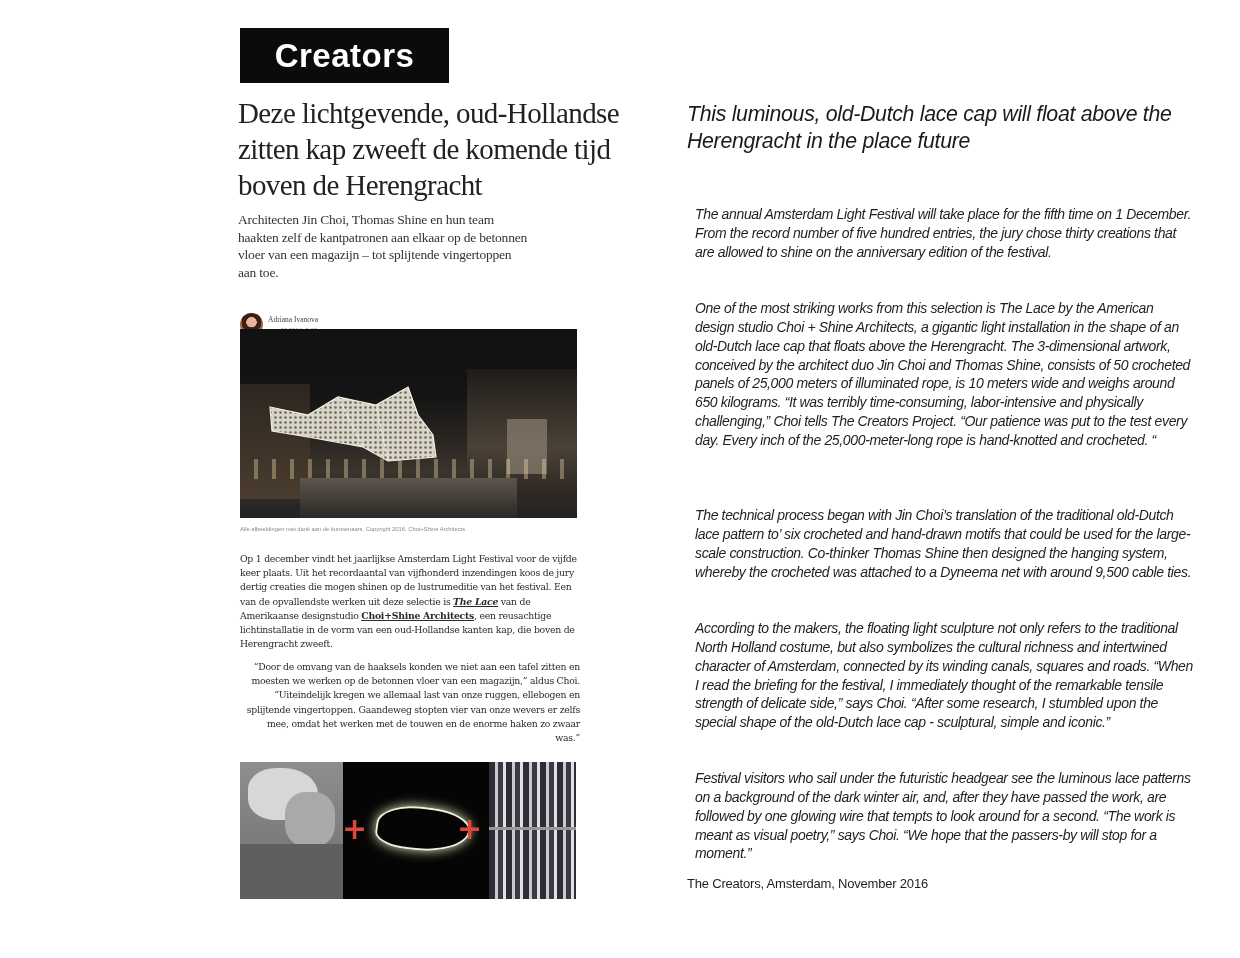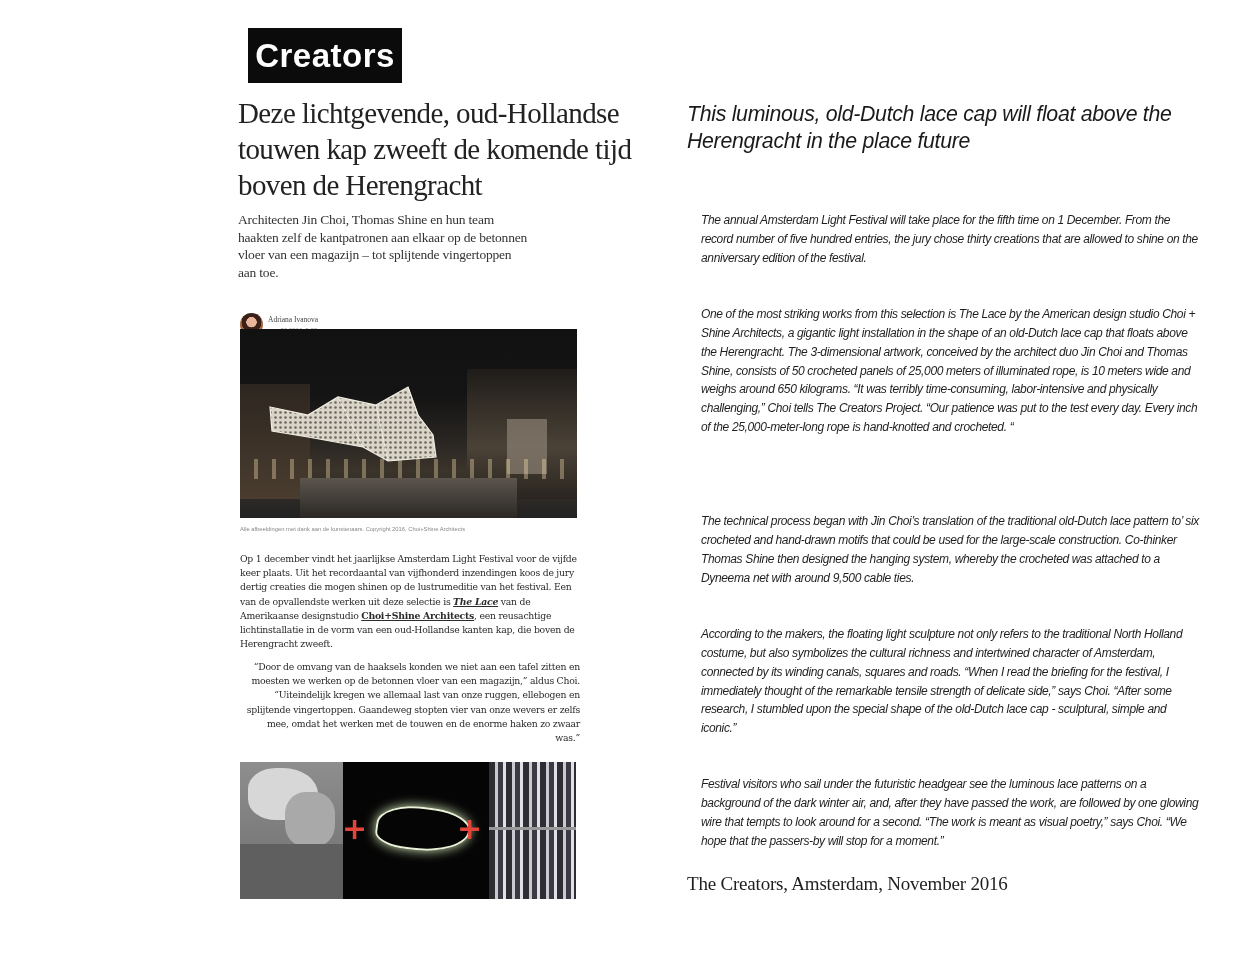--- a/index.html
+++ b/index.html
@@ -1,19 +1,19 @@
 <!DOCTYPE html>
 <html><head>
 <meta charset="utf-8">
 <style>
   html, body { margin: 0; padding: 0; background: #ffffff; }
   body { width: 1240px; height: 958px; position: relative; overflow: hidden; font-family: "Liberation Sans", sans-serif; color: #1a1a1a; }
 
   
-  .logo { position: absolute; left: 248px; top: 28px; width: 154px; height: 55px; background: #0b0b0b; display: flex; align-items: center; justify-content: center; }
+  .logo { position: absolute; left: 240px; top: 28px; width: 209px; height: 55px; background: #0b0b0b; display: flex; align-items: center; justify-content: center; }
   .logo span { color: #fff; font-family: "Liberation Sans", sans-serif; font-weight: bold; font-size: 33px; letter-spacing: 0.5px; }
 
   .nl-title { position: absolute; left: 238px; top: 95px; width: 440px; font-family: "Liberation Serif", serif; font-size: 29px; line-height: 36px; color: #222; letter-spacing: -0.6px; margin: 0; font-weight: normal; }
   .nl-lede { position: absolute; left: 238px; top: 211px; width: 290px; font-family: "Liberation Serif", serif; font-size: 13.5px; line-height: 17.5px; color: #333; margin: 0; letter-spacing: -0.2px; }
 
   .byline { position: absolute; left: 240px; top: 299px; display: flex; align-items: center; margin-top: 14px; }
   .avatar { width: 23px; height: 23px; border-radius: 50%; background: radial-gradient(circle at 50% 40%, #e9b49a 0 28%, #3a2018 30% 55%, #a8633a 56% 75%, #5d8b5b 76%); }
   .byline-text { margin-left: 5px; display: flex; flex-direction: column; }
   .byline-name { font-family: "Liberation Serif", serif; font-size: 7.5px; color: #444; line-height: 11px; }
   .byline-date { font-family: "Liberation Sans", sans-serif; font-size: 6px; color: #999; line-height: 11px; }
@@ -42,36 +42,36 @@
   .col-b { width: 146px; height: 100%; background: #050505; position: relative; }
   .col-b .glow { position: absolute; left: 33px; top: 45px; width: 90px; height: 40px; border: 2px solid #e9f2d9; border-radius: 50% 40% 60% 30%; box-shadow: 0 0 12px #d5e8b8; transform: rotate(8deg); }
   .col-c { flex: 1; height: 100%; background: repeating-linear-gradient(90deg, #2d2d33 0 6px, #c9c9cf 6px 9px, #3a3a44 9px 14px, #e1e1e5 14px 17px); position: relative; }
   .col-c .reflect { position: absolute; left: 0; right: 0; top: 65px; height: 3px; background: #999; }
   .plus { position: absolute; top: 52px; color: #e2463a; font-family: "DejaVu Sans", sans-serif; font-weight: bold; font-size: 30px; line-height: 30px; }
   .plus1 { left: 102px; }
   .plus2 { left: 217px; }
 
   
   .en-title { position: absolute; left: 687px; top: 101px; width: 500px; font-family: "Liberation Sans", sans-serif; font-style: italic; font-size: 21.3px; line-height: 26.5px; color: #1a1a1a; margin: 0; font-weight: normal; letter-spacing: -0.3px; }
-  .en-body { position: absolute; left: 687px; width: 500px; font-family: "Liberation Sans", sans-serif; font-style: italic; font-size: 12px; line-height: 18.85px; color: #1f1f1f; margin: 14px; letter-spacing: -0.35px; }
+  .en-body { position: absolute; left: 687px; width: 500px; font-family: "Liberation Sans", sans-serif; font-style: italic; font-size: 14px; line-height: 18.85px; color: #1f1f1f; margin: 8px; letter-spacing: -0.35px; }
   .en-p1 { top: 197px; }
   .en-p2 { top: 291px; }
   .en-p3 { top: 498px; }
   .en-p4 { top: 611px; }
   .en-p5 { top: 761px; }
-  .en-sign { position: absolute; left: 687px; top: 874px; font-family: Liberation Serif, serif; font-size: 19px; line-height: 19px; color: #1f1f1f; margin: 0; letter-spacing: -0.2px; }
+  .en-sign { position: absolute; left: 687px; top: 874px; font-family: Liberation Sans, sans-serif; font-size: 13px; line-height: 19px; color: #1f1f1f; margin: 0; letter-spacing: -0.2px; }
 </style>
 </head>
 <body>
 
 <div class="logo">
   <span>Creators</span>
 </div>
 
-<h1 class="nl-title">Deze lichtgevende, oud-Hollandse touwen kap zweeft de komende tijd boven de Herengracht</h1>
+<h1 class="nl-title">Deze lichtgevende, oud-Hollandse zitten kap zweeft de komende tijd boven de Herengracht</h1>
 <p class="nl-lede">Architecten Jin Choi, Thomas Shine en hun team haakten zelf de kantpatronen aan elkaar op de betonnen vloer van een magazijn – tot splijtende vingertoppen aan toe.</p>
 
 <div class="byline">
   <div class="avatar"></div>
   <div class="byline-text">
     <span class="byline-name">Adriana Ivanova</span>
     <span class="byline-date">nov. 30 2016, 5:28am</span>
   </div>
 </div>
 

